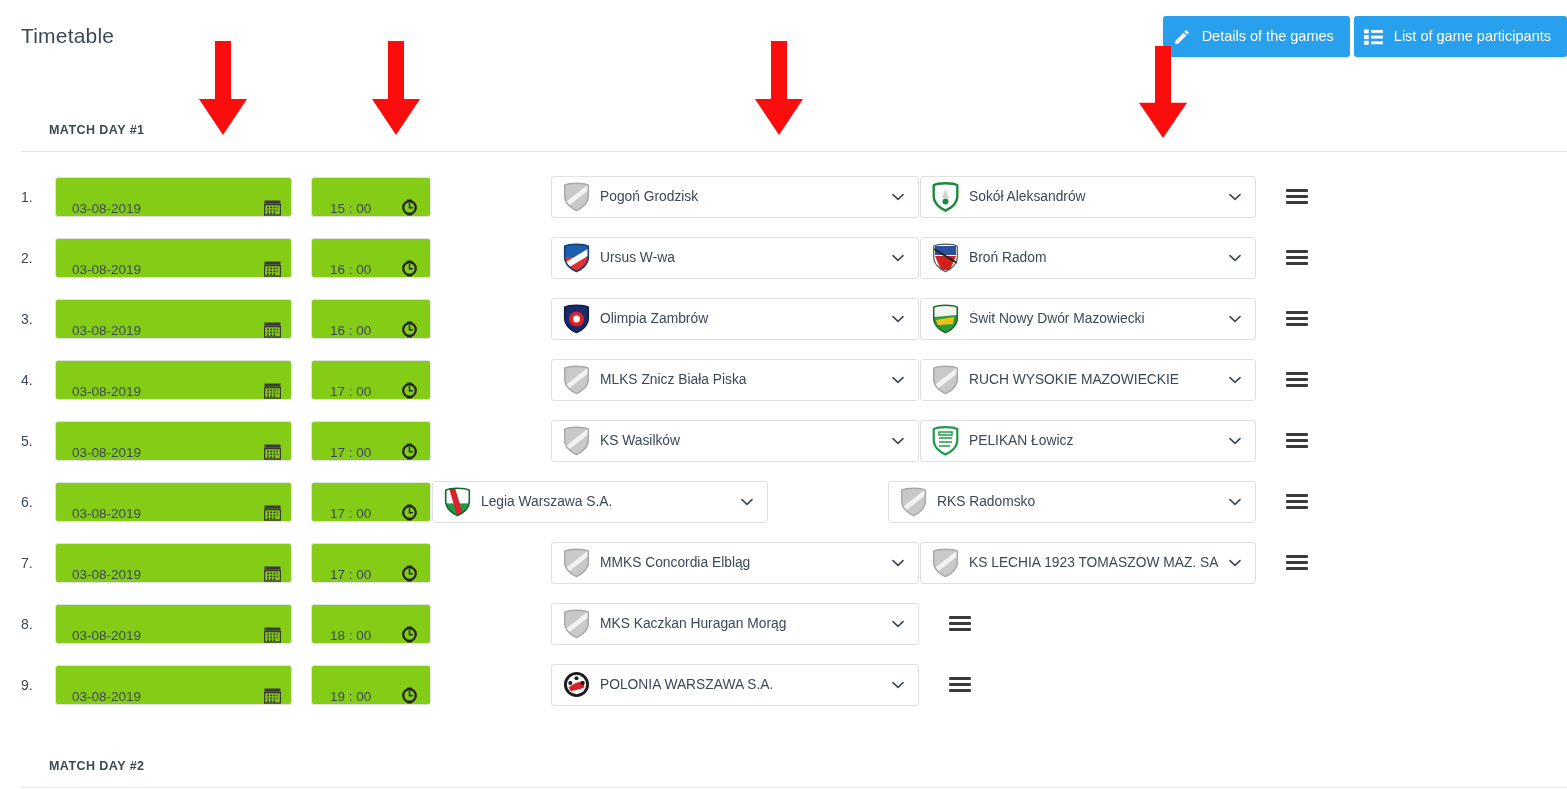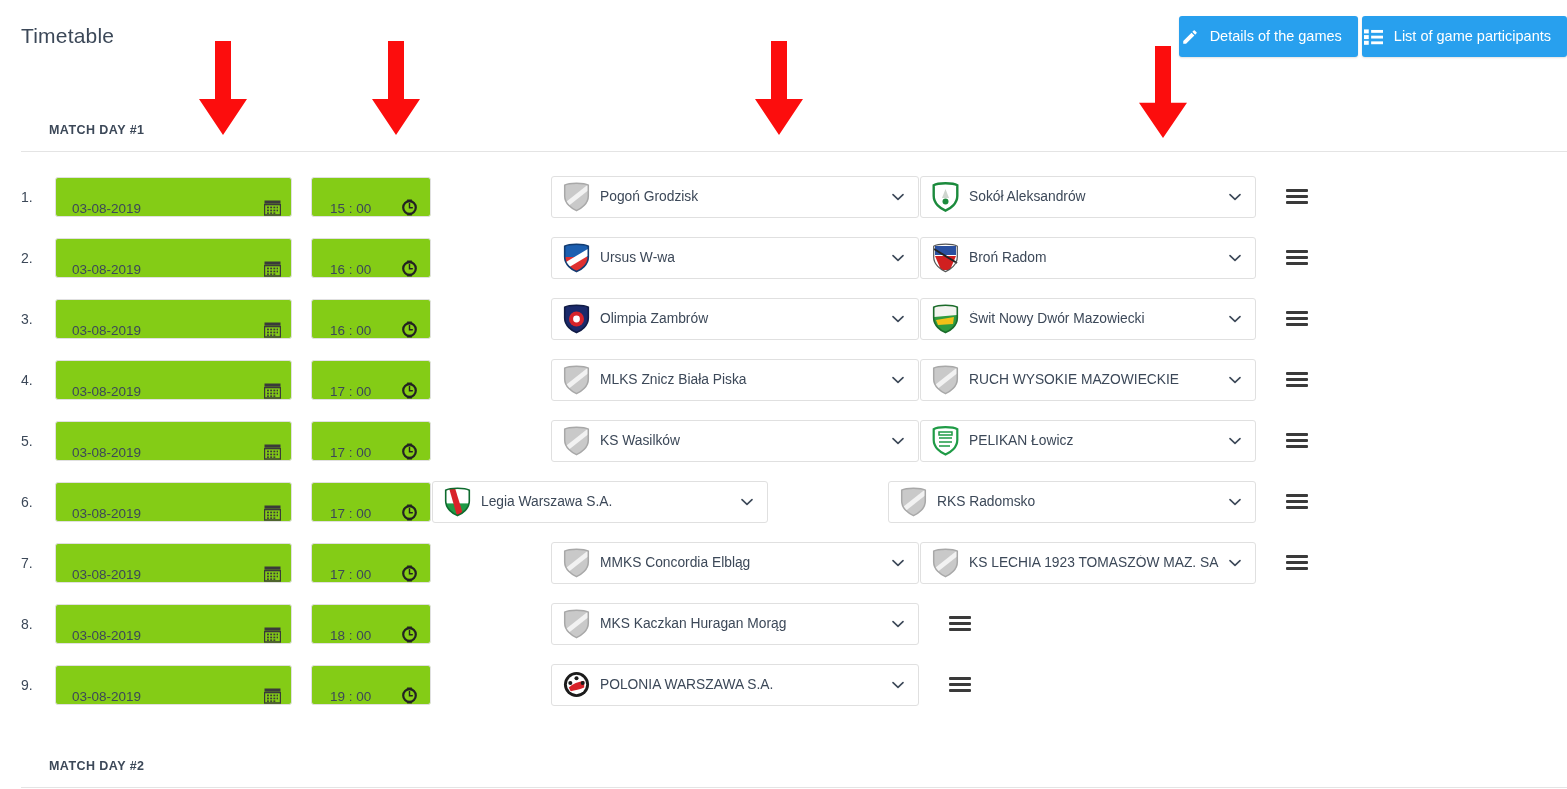--- a/index.html
+++ b/index.html
@@ -33,21 +33,21 @@
     right: 0px;
     top: 16px;
     display: flex;
     gap: 4px;
   }
   .btn {
     display: flex;
     align-items: center;
     gap: 11px;
     height: 41px;
-    padding: 0 16px 0 2px;
+    padding: 0 16px 0 10px;
     background: #28a0ee;
     color: #ffffff;
     border: none;
     border-radius: 3px;
     font-size: 14.5px;
     font-family: "Liberation Sans", sans-serif;
     cursor: pointer;
     white-space: nowrap;
     box-shadow: 0 1px 2px rgba(0,0,0,.12);
   }

